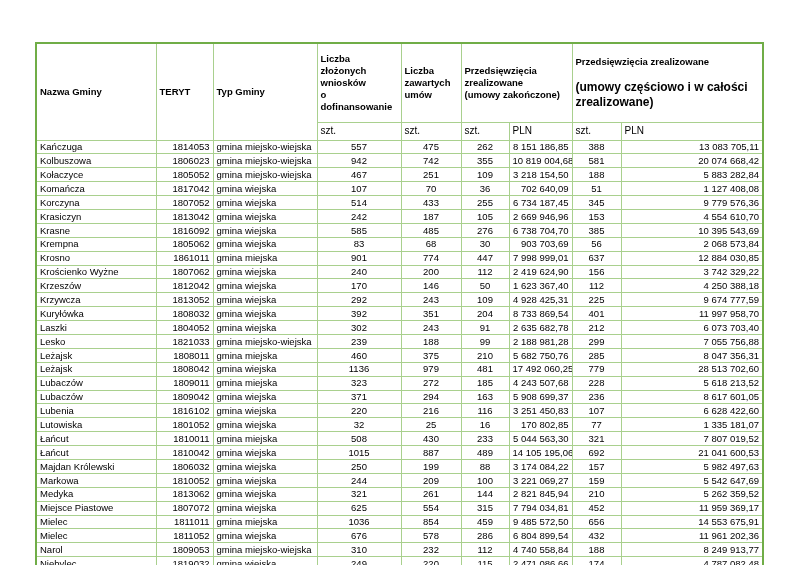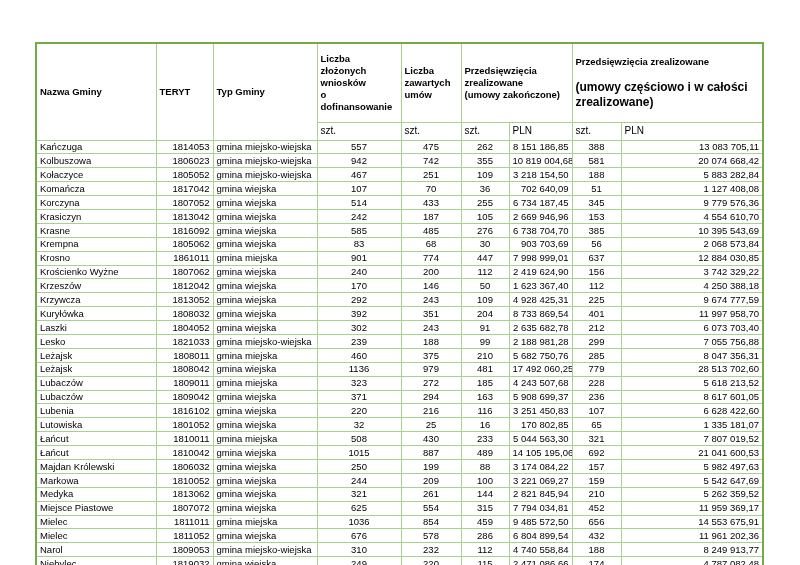--- a/index.html
+++ b/index.html
@@ -318,21 +318,21 @@
           <td class="ar">6 628 422,60</td>
         </tr>
         <tr>
           <td class="al">Lutowiska</td>
           <td class="ar">1801052</td>
           <td class="al bdr">gmina wiejska</td>
           <td class="ac bdr">32</td>
           <td class="ac bdr">25</td>
           <td class="ac">16</td>
           <td class="ar bdr">170 802,85</td>
-          <td class="ac">65</td>
+          <td class="ac">77</td>
           <td class="ar">1 335 181,07</td>
         </tr>
         <tr>
           <td class="al">Łańcut</td>
           <td class="ar">1810011</td>
           <td class="al bdr">gmina miejska</td>
           <td class="ac bdr">508</td>
           <td class="ac bdr">430</td>
           <td class="ac">233</td>
           <td class="ar bdr">5 044 563,30</td>

